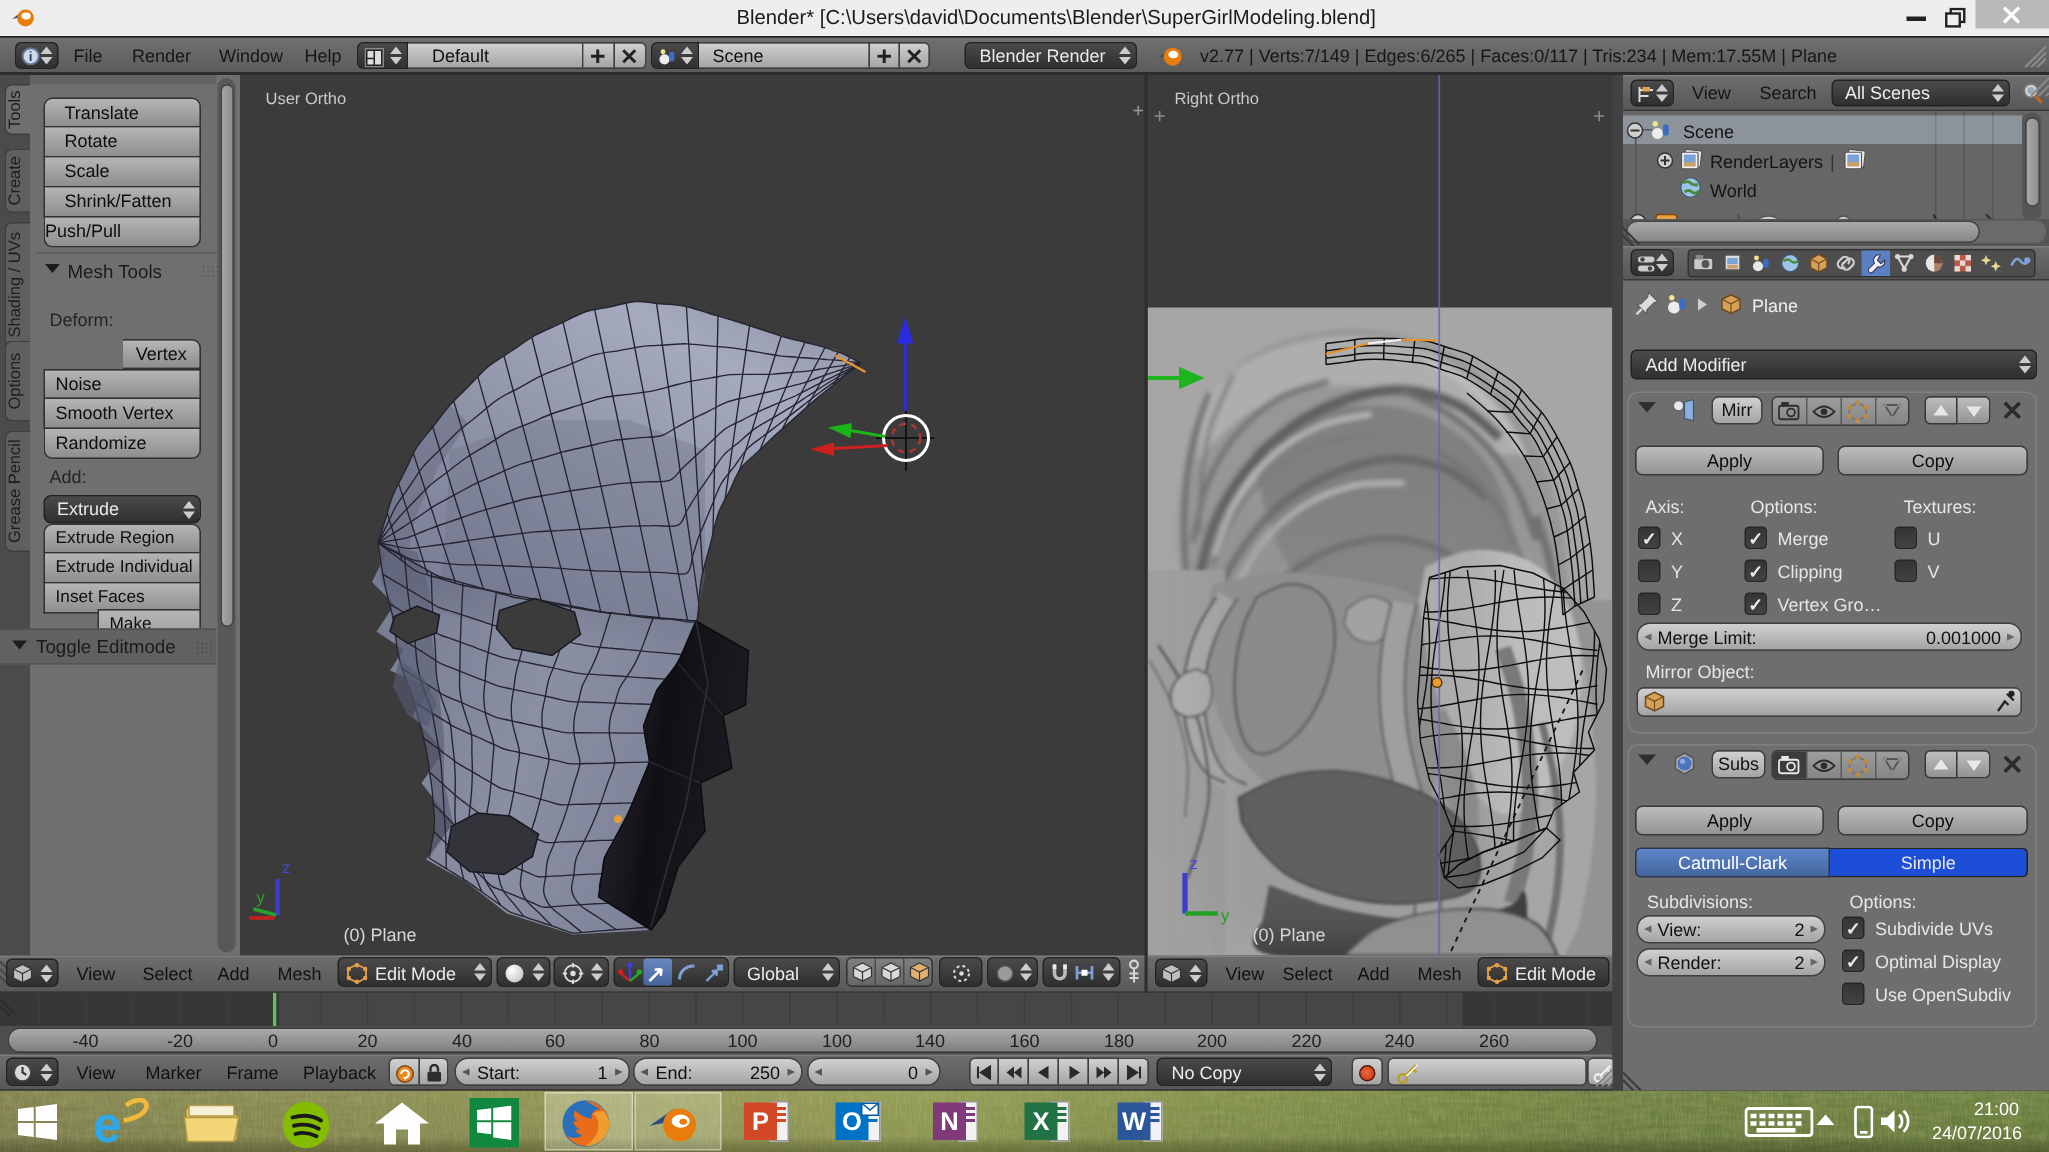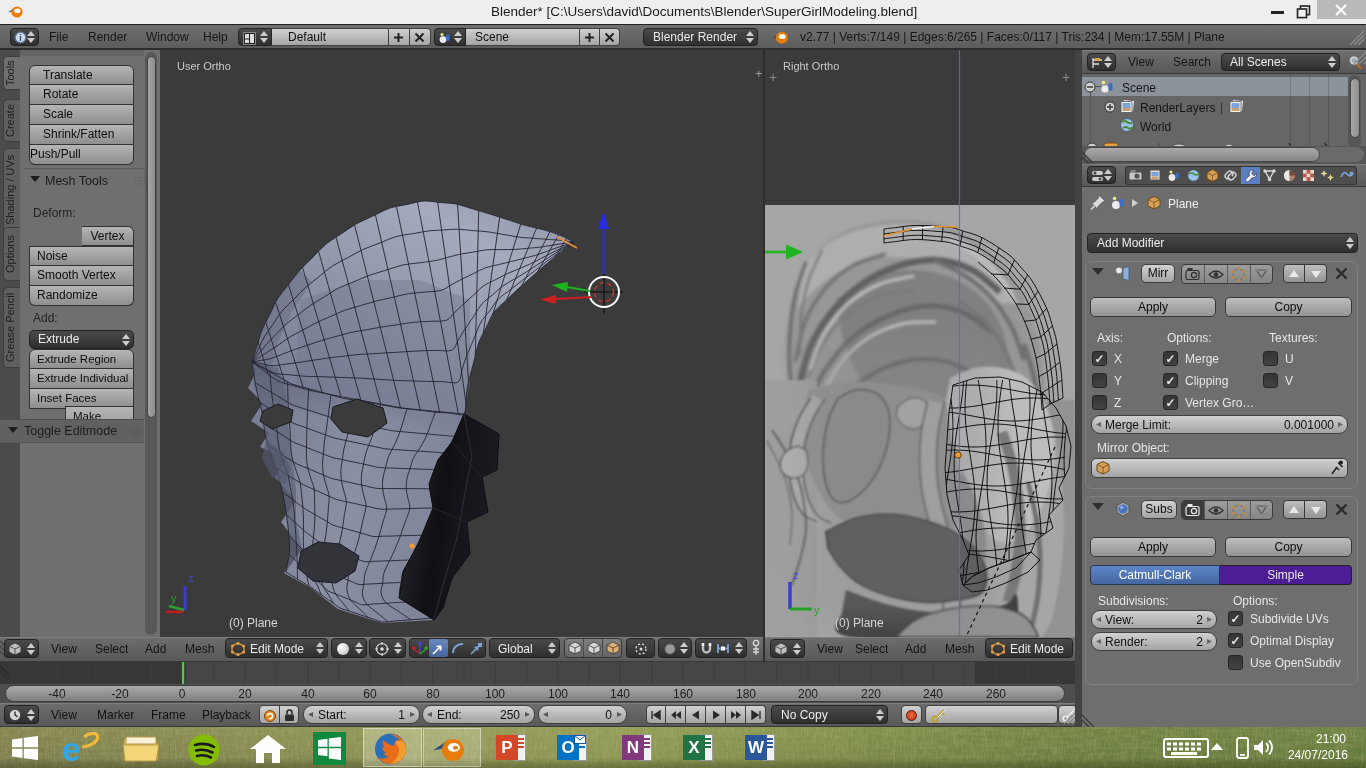--- a/index.html
+++ b/index.html
@@ -981,21 +981,21 @@
       <div class="abs btn" style="left:201px;top:336px;width:22px;height:19px;border-radius:4px 0 0 4px;"></div>
       <div class="abs btn" style="left:223px;top:336px;width:22px;height:19px;border-left:0;border-radius:0 4px 4px 0;"></div>
       <div class="abs" style="left:207px;top:342px;width:0;height:0;border:5px solid transparent;border-bottom:7px solid #e8e8e8;border-top:none;"></div>
       <div class="abs" style="left:229px;top:343px;width:0;height:0;border:5px solid transparent;border-top:7px solid #e8e8e8;border-bottom:none;"></div>
       <svg class="abs" style="left:253px;top:339px" width="13" height="13" viewBox="0 0 13 13">
         <path d="M1.5 1.5 L11.5 11.5 M11.5 1.5 L1.5 11.5" stroke="#2b2b2b" stroke-width="2.4"></path>
       </svg>
       <div class="abs btn txt" style="left:8px;top:373px;width:126px;height:20px;line-height:19px;">Apply</div>
       <div class="abs btn txt" style="left:143px;top:373px;width:127px;height:20px;line-height:19px;">Copy</div>
       <div class="abs" style="left:8px;top:401px;width:130px;height:20px;background:linear-gradient(#5e86ca,#44669e);border:1px solid #28364e;border-radius:4px 0 0 4px;color:#fff;text-align:center;line-height:19px;font-size:12px;">Catmull-Clark</div>
-      <div class="abs" style="left:138px;top:401px;width:132px;height:20px;background:#4c1d95;border:1px solid #222;border-left:0;border-radius:0 4px 4px 0;color:#e8e8e8;text-align:center;line-height:19px;font-size:12px;">Simple</div>
+      <div class="abs" style="left:138px;top:401px;width:132px;height:20px;background:#1d4ed8;border:1px solid #222;border-left:0;border-radius:0 4px 4px 0;color:#e8e8e8;text-align:center;line-height:19px;font-size:12px;">Simple</div>
       <div class="wlab" style="left:16px;top:430px;">Subdivisions:</div>
       <div class="wlab" style="left:151px;top:430px;">Options:</div>
       <div class="abs lt" style="left:9px;top:446px;width:126px;height:19px;border-radius:9px;">
         <span style="position:absolute;left:13px;top:2px;">View:</span>
         <span style="position:absolute;right:13px;top:2px;">2</span>
         <span style="position:absolute;left:4px;top:2px;color:#666;font-size:10px;">◂</span>
         <span style="position:absolute;right:4px;top:2px;color:#666;font-size:10px;">▸</span>
       </div>
       <div class="abs lt" style="left:9px;top:468px;width:126px;height:19px;border-radius:9px;">
         <span style="position:absolute;left:13px;top:2px;">Render:</span>

